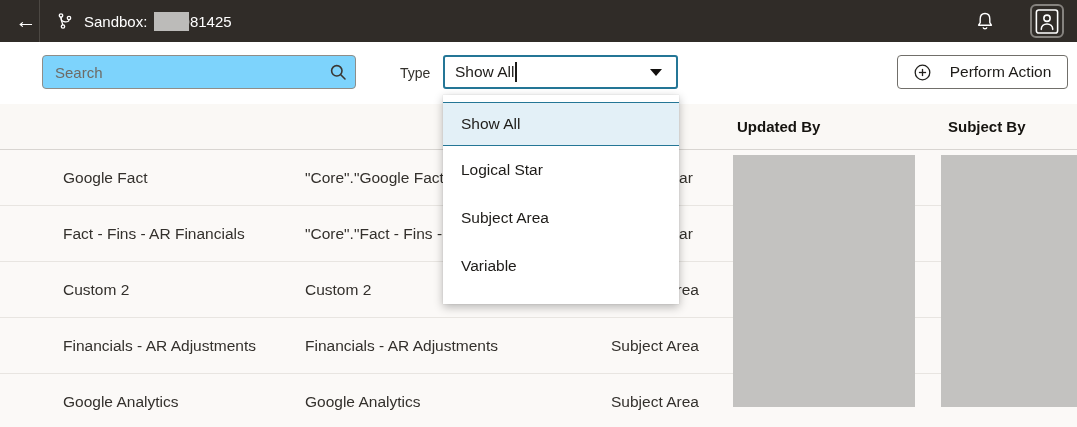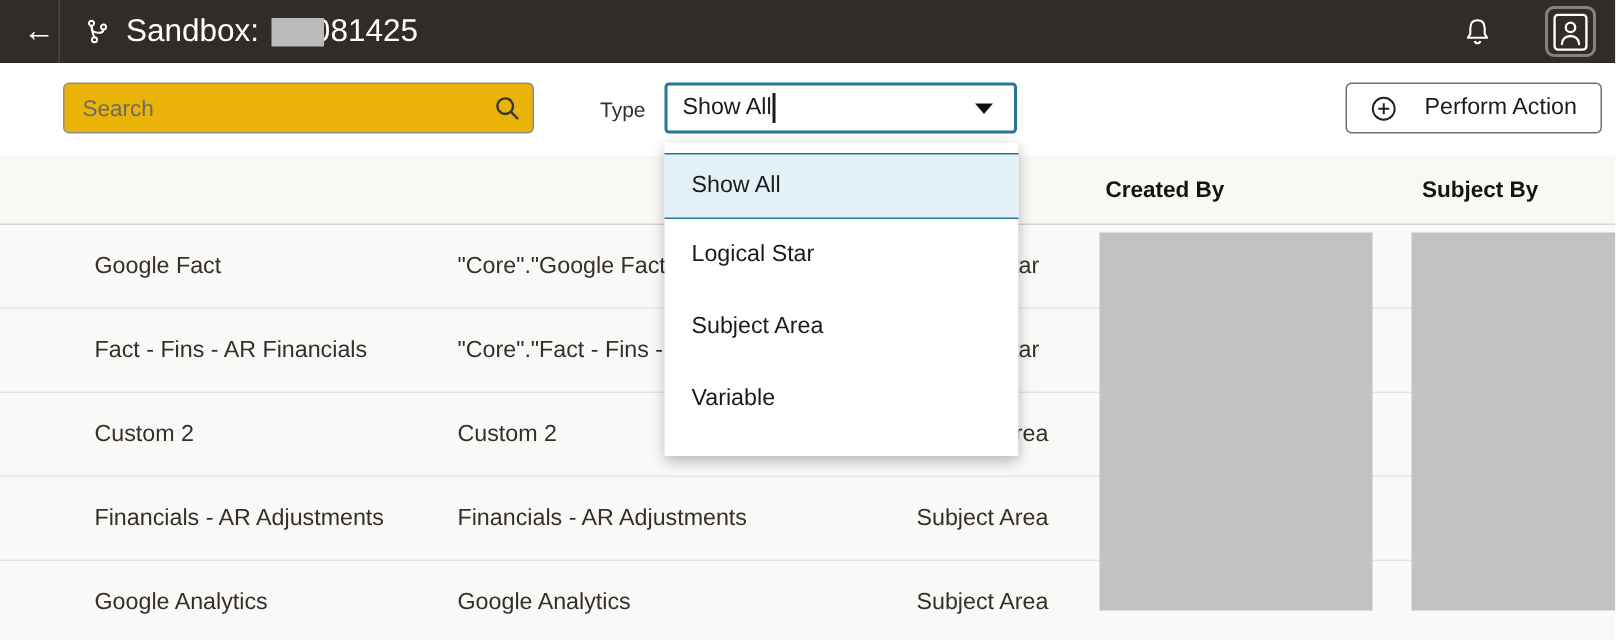--- a/index.html
+++ b/index.html
@@ -7,31 +7,31 @@
   body { font-family: "Liberation Sans", sans-serif; }
   .screen { position:relative; width:1077px; height:427px; overflow:hidden; background:#ffffff; }
 
   
   .topbar { position:absolute; left:0; top:0; width:1077px; height:42px; background:#302c28; }
   .back { position:absolute; left:12px; top:0; height:42px; width:28px; display:flex; align-items:center; justify-content:center;
           color:#ffffff; font-size:21px; cursor:pointer; }
   .tb-divider { position:absolute; left:39px; top:0; width:1px; height:42px; background:#4c4843; }
   .branch { position:absolute; left:56px; top:12px; width:18px; height:18px; }
   .tb-title { position:absolute; left:84px; top:0; height:42px; display:flex; align-items:center;
-              color:#ffffff; font-size:21px; white-space:pre; }
+              color:#ffffff; font-size:15px; white-space:pre; }
   .redact-inline { display:inline-block; width:35px; height:19px; background:#bcbbb9; margin-left:2px; margin-right:-7px; position:relative; z-index:2; }
   .bell { position:absolute; left:975px; top:11px; width:20px; height:20px; cursor:pointer; }
   .avatar { position:absolute; left:1030px; top:4px; width:34px; height:34px; border:2px solid #85827e; border-radius:6px;
             background:transparent; display:flex; align-items:center; justify-content:center; cursor:pointer; padding:0; }
 
   
   .toolbar { position:absolute; left:0; top:42px; width:1077px; height:62px; background:#ffffff; }
   .search-wrap { position:absolute; left:42px; top:13px; width:314px; height:34px; }
   .search-input { width:100%; height:100%; border:1px solid #8f8d88; border-radius:4px; padding:0 34px 0 12px;
-                  font-family:"Liberation Sans",sans-serif; font-size:15px; color:#312d2a; outline:none; background:#eab308; }
+                  font-family:"Liberation Sans",sans-serif; font-size:15px; color:#312d2a; outline:none; background:#7dd3fc; }
   .search-input::placeholder { color:#6e6b66; opacity:1; }
   .search-icon { position:absolute; right:9px; top:8px; width:18px; height:18px; pointer-events:none; }
   .type-label { position:absolute; left:400px; top:0; height:62px; display:flex; align-items:center; font-size:14px; color:#33312c; }
   .combobox { position:absolute; left:443px; top:13px; width:235px; height:34px; border:2px solid #247696; border-radius:3px;
               background:#fff; display:flex; align-items:center; padding-left:10px; cursor:pointer; }
   .combobox-value { font-size:15.5px; color:#1d1b18; }
   .text-cursor { display:inline-block; width:2px; height:20px; background:#1b1a18; margin-left:1px; }
   .caret-down { position:absolute; right:14px; top:12px; width:0; height:0;
                 border-left:6px solid transparent; border-right:6px solid transparent; border-top:7px solid #12100e; }
   .action-btn { position:absolute; left:897px; top:13px; width:171px; height:34px; background:#fff; border:1px solid #716f6a;
@@ -113,21 +113,21 @@
         <circle cx="8.5" cy="8.5" r="7.3"></circle>
           <line x1="8.5" y1="4.9" x2="8.5" y2="12.1"></line>
           <line x1="4.9" y1="8.5" x2="12.1" y2="8.5"></line>
       </svg>
       <span>Perform Action</span>
     </button>
   </div>
 
   <div class="thead">
     <span class="th h-type">Type</span>
-    <span class="th h-created">Created By</span>
+    <span class="th h-created">Updated By</span>
     <span class="th h-updated">Subject By</span>
   </div>
 
   <div class="tbody">
     <div class="trow">
       <span class="td c-name">Google Fact</span>
       <span class="td c-object">"Core"."Google Fact"</span>
       <span class="td c-type">Logical Star</span>
     </div>
     <div class="trow">

